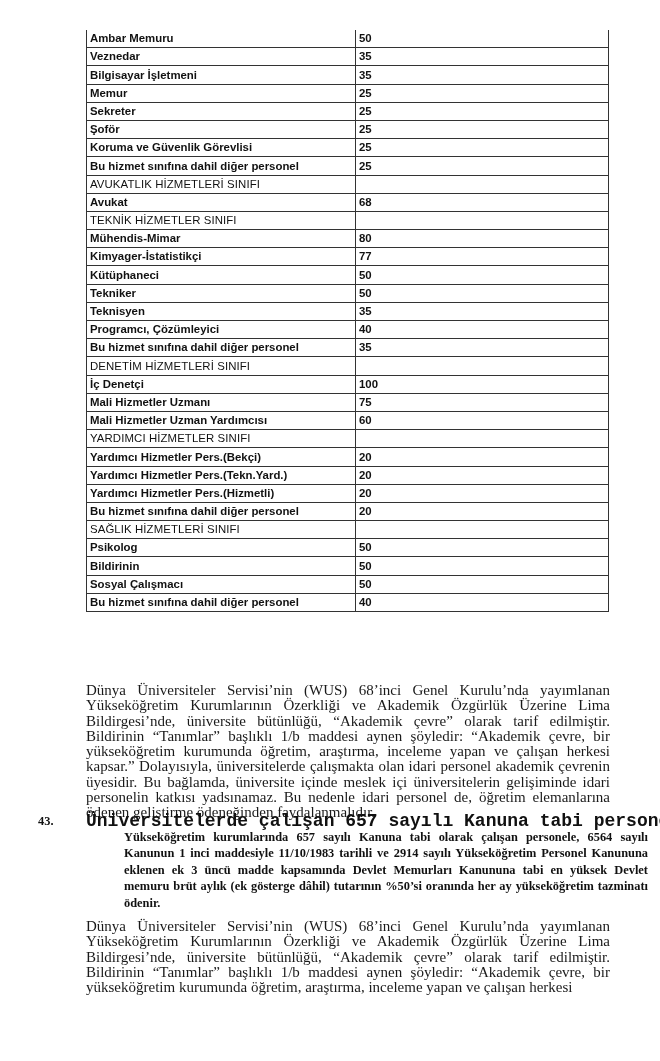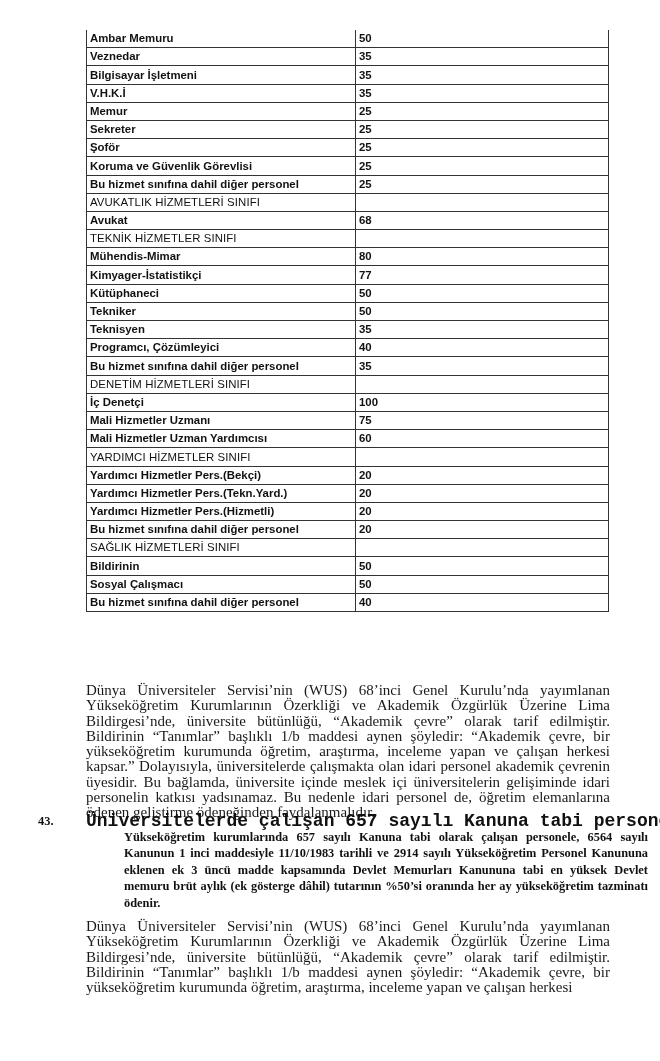--- a/index.html
+++ b/index.html
@@ -59,24 +59,20 @@
         <tr class="item">
           <td class="title">Ambar Memuru</td>
           <td class="value">50</td>
         </tr>
         <tr class="item">
           <td class="title">Veznedar</td>
           <td class="value">35</td>
         </tr>
         <tr class="item">
           <td class="title">Bilgisayar İşletmeni</td>
-          <td class="value">35</td>
-        </tr>
-        <tr class="item">
-          <td class="title">V.H.K.İ</td>
           <td class="value">35</td>
         </tr>
         <tr class="item">
           <td class="title">Memur</td>
           <td class="value">25</td>
         </tr>
         <tr class="item">
           <td class="title">Sekreter</td>
           <td class="value">25</td>
         </tr>
@@ -166,20 +162,24 @@
         </tr>
         <tr class="item">
           <td class="title">Bu hizmet sınıfına dahil diğer personel</td>
           <td class="value">20</td>
         </tr>
         <tr class="section">
           <td class="title">SAĞLIK HİZMETLERİ SINIFI</td>
           <td class="value"></td>
         </tr>
         <tr class="item">
+          <td class="title">Psikolog</td>
+          <td class="value">50</td>
+        </tr>
+        <tr class="item">
           <td class="title">Bildirinin</td>
           <td class="value">50</td>
         </tr>
         <tr class="item">
           <td class="title">Sosyal Çalışmacı</td>
           <td class="value">50</td>
         </tr>
         <tr class="item">
           <td class="title">Bu hizmet sınıfına dahil diğer personel</td>
           <td class="value">40</td>

